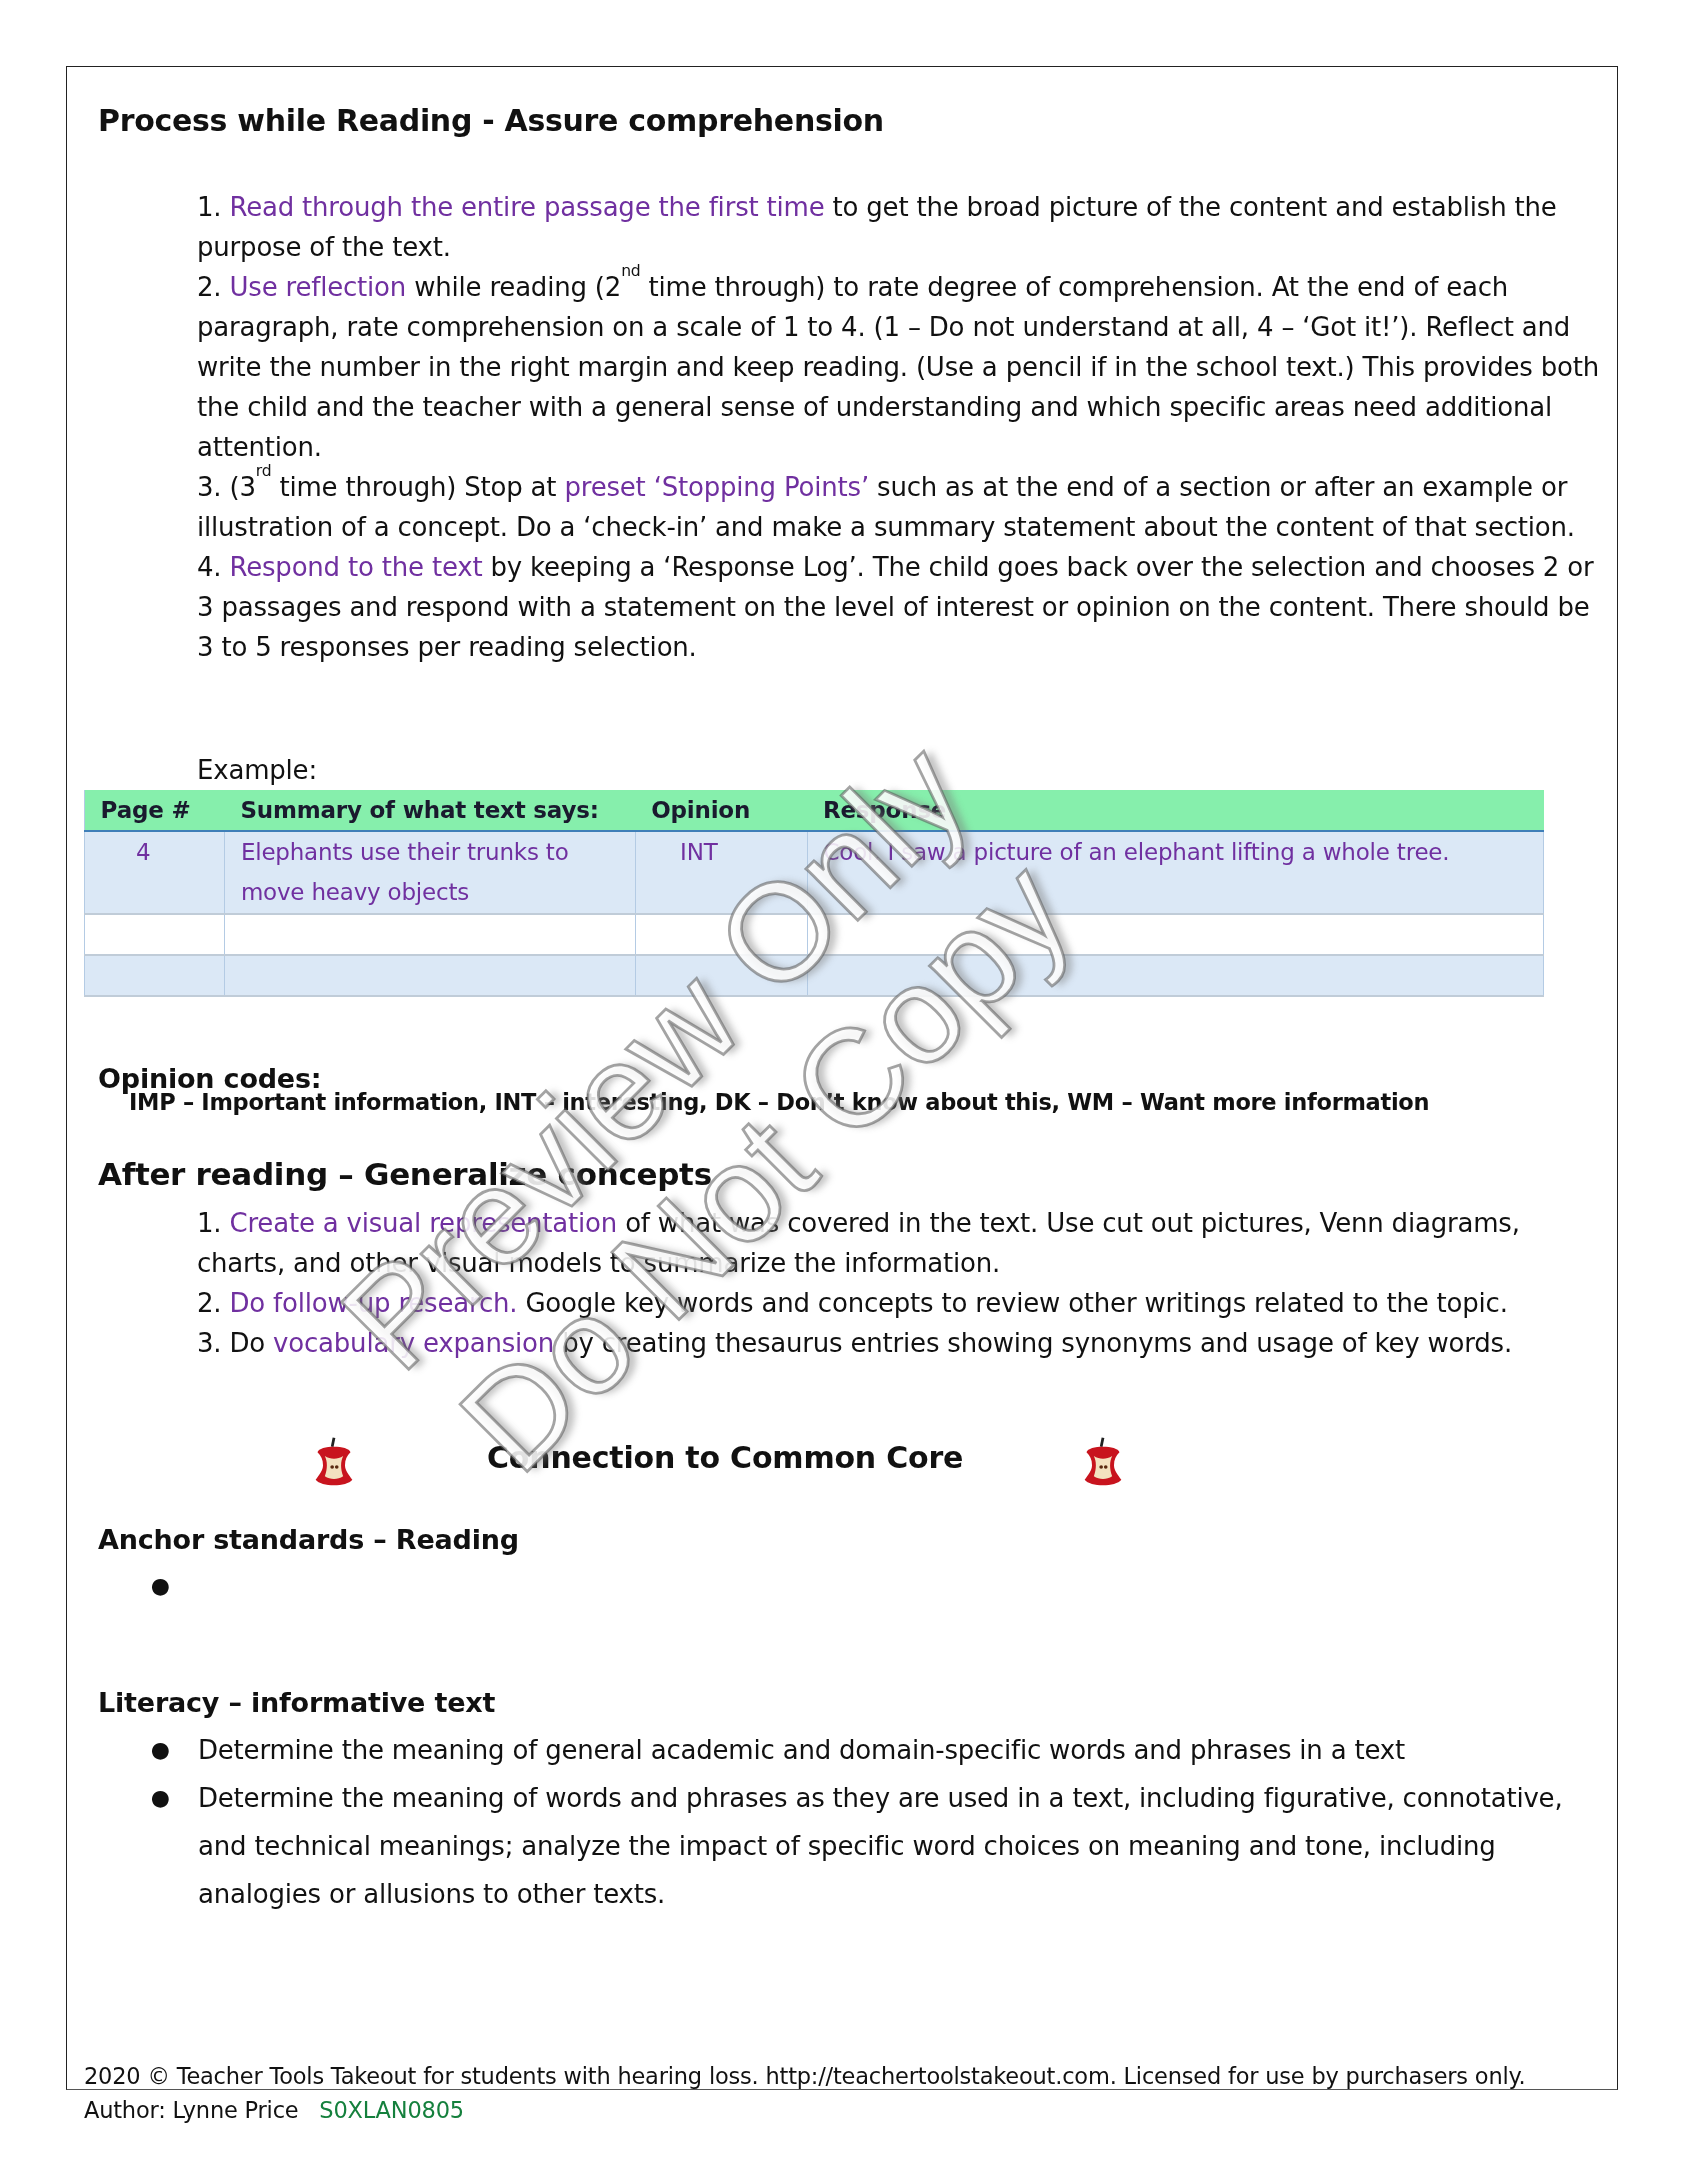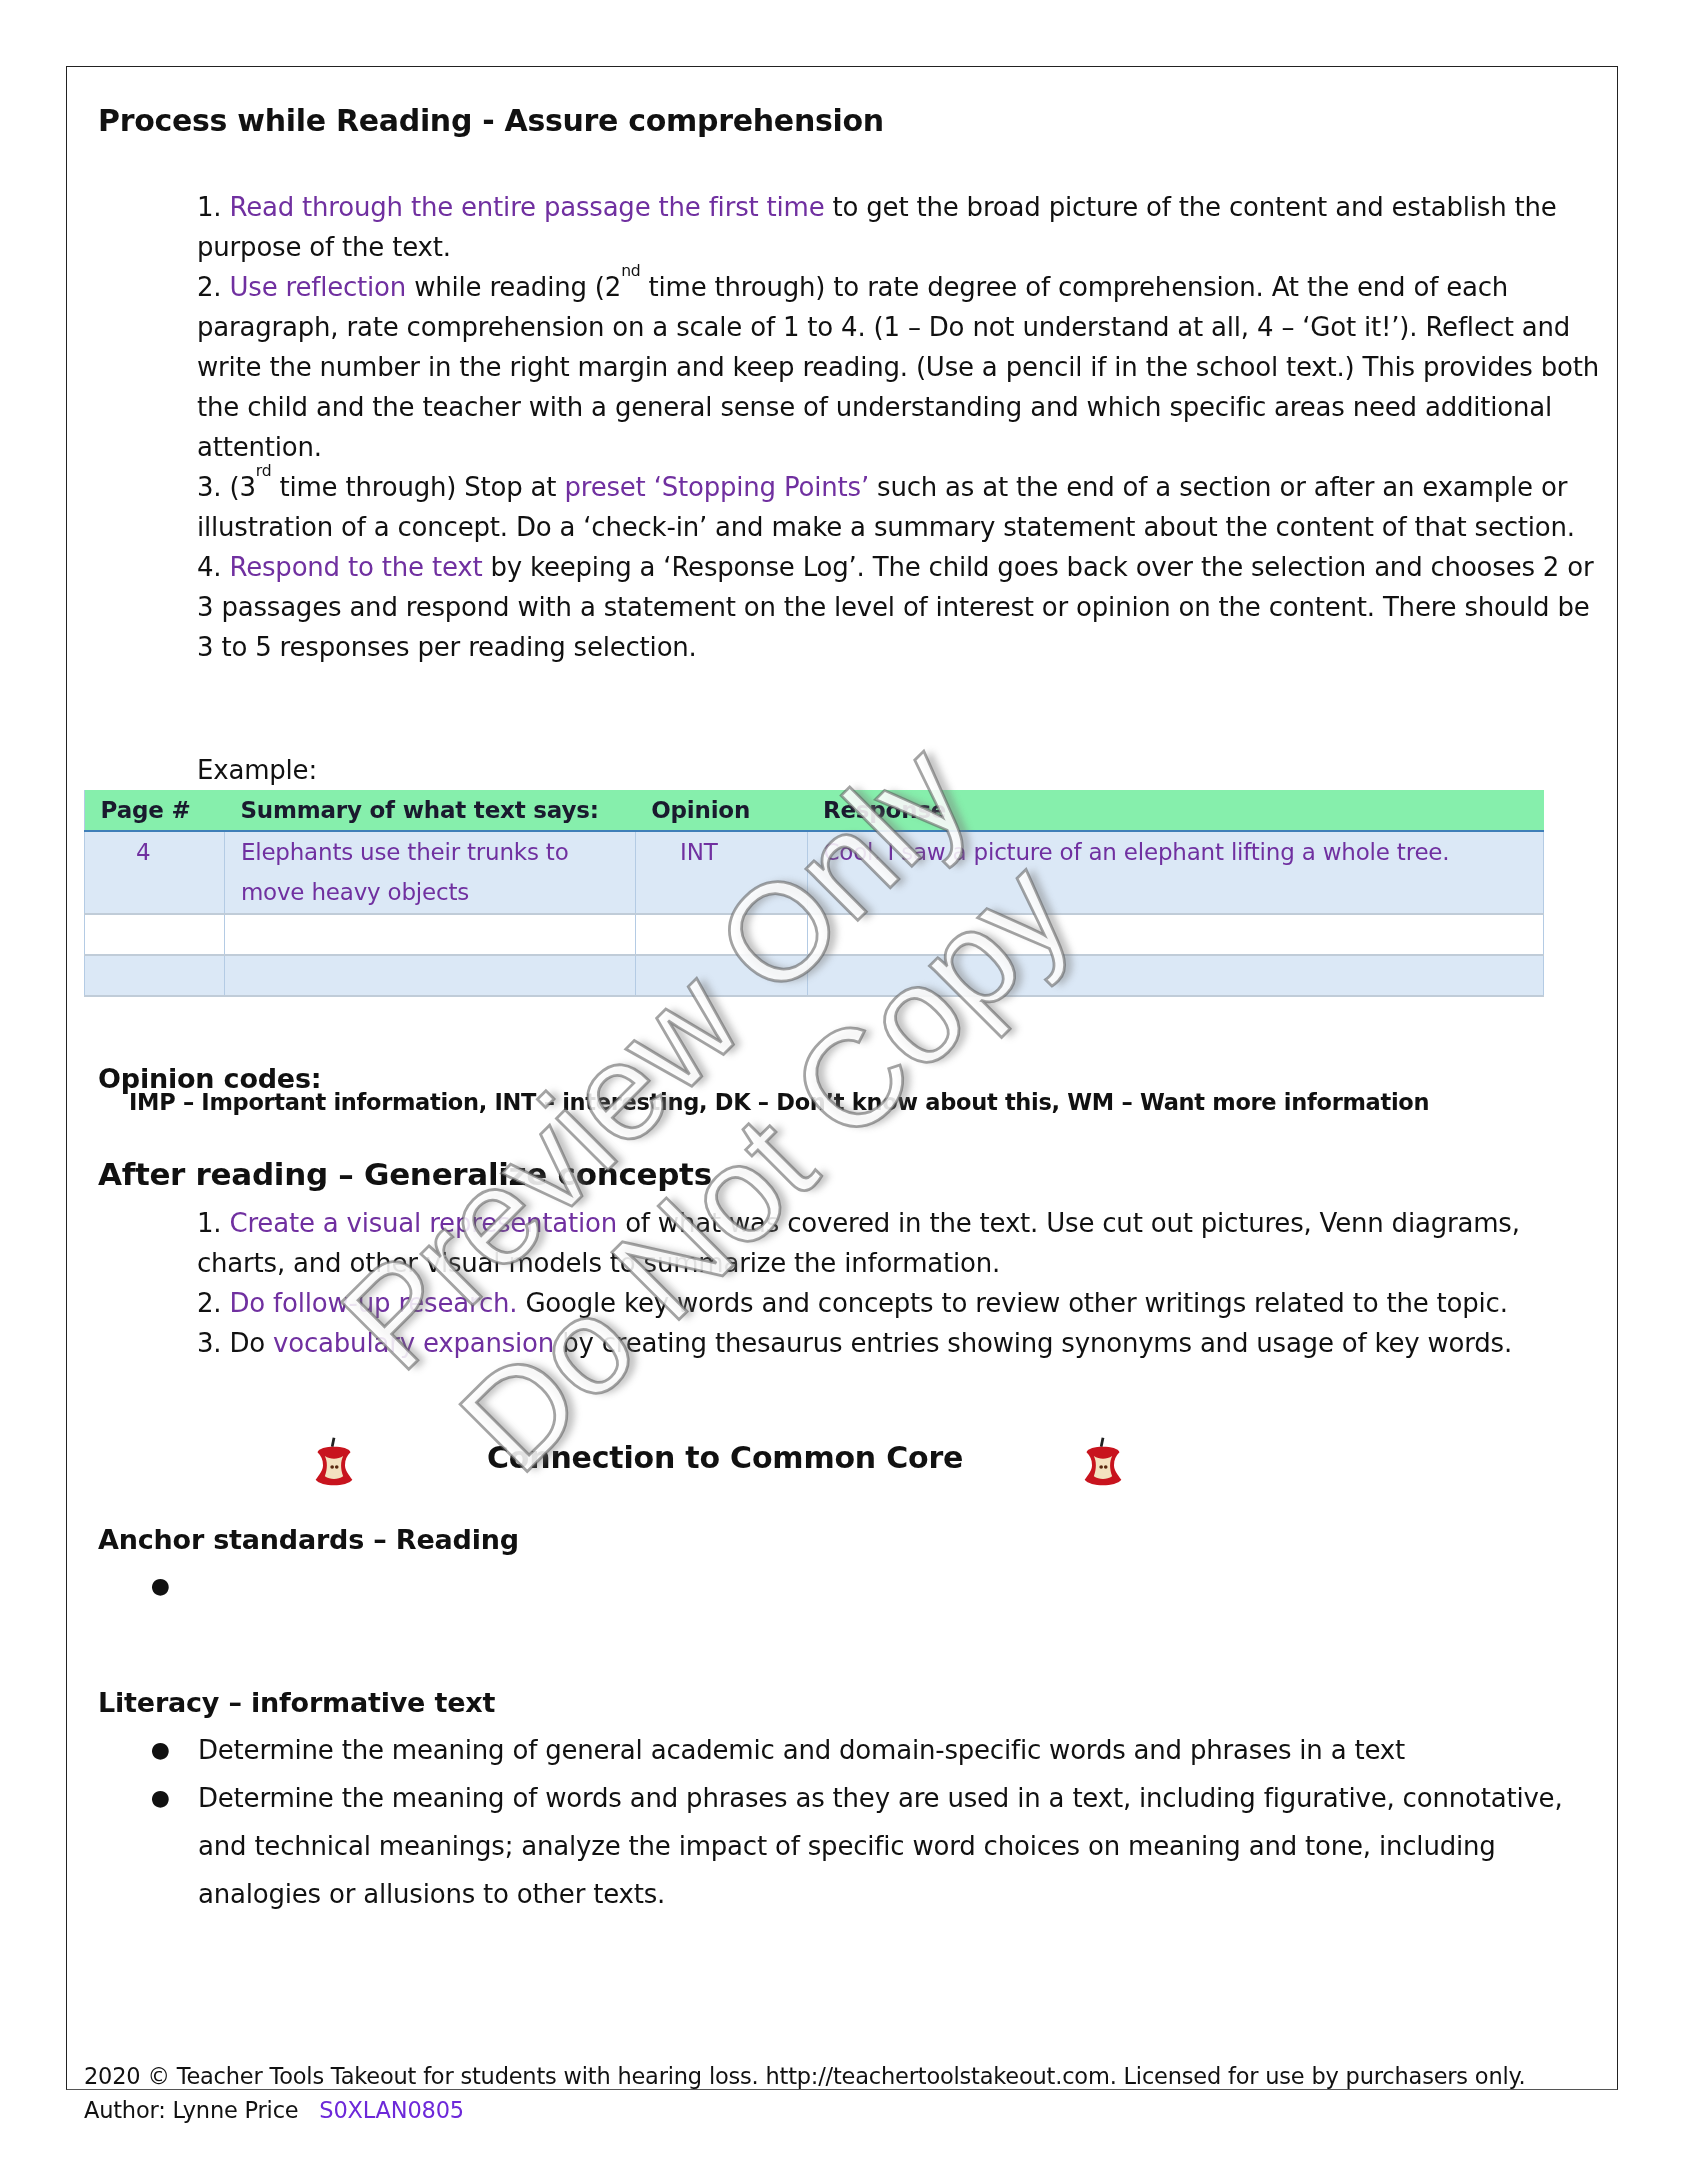--- a/index.html
+++ b/index.html
@@ -28,21 +28,21 @@
   td.center { text-align:left; padding-left:51px !important; }
   td.op { padding-left:44px !important;margin-top:16px; }
   .h2b { font-weight:bold; font-size:27px; letter-spacing:-0.2px; }
   .codes { font-weight:bold; font-size:22.5px; letter-spacing:-0.3px; }
   .h2 { font-weight:bold; font-size:31px; letter-spacing:-0.3px; }
   .bullets { position:absolute; left:147px; width:1433px; font-size:26px; letter-spacing:-0.2px; }
   .bullet-item { position:relative; padding-left:51px; margin:0; }
   .bullet-dot { position:absolute; left:3.7px; top:0; font-size:22px; }
   .apple { position:absolute; width:48px; height:55px; }
   .footer { font-size:22.5px; letter-spacing:-0.2px; }
-  .code-red { color:#6d28d9; }
+  .code-red { color:#15803d; }
   .watermark { position:absolute; left:303px; top:955px; transform:rotate(-45deg);
                transform-origin:center; font-family:"Liberation Sans", sans-serif;
                font-size:138px; color:rgba(255,255,255,0.85); line-height:156px; text-align:center;
                -webkit-text-stroke:2.8px rgba(90,90,90,0.55);
                text-shadow:5.5px 5.5px 7.3px rgba(120,120,120,0.45); pointer-events:none; white-space:nowrap; }
 </style>
 </head>
 <body>
 
 <div class="frame"></div>

